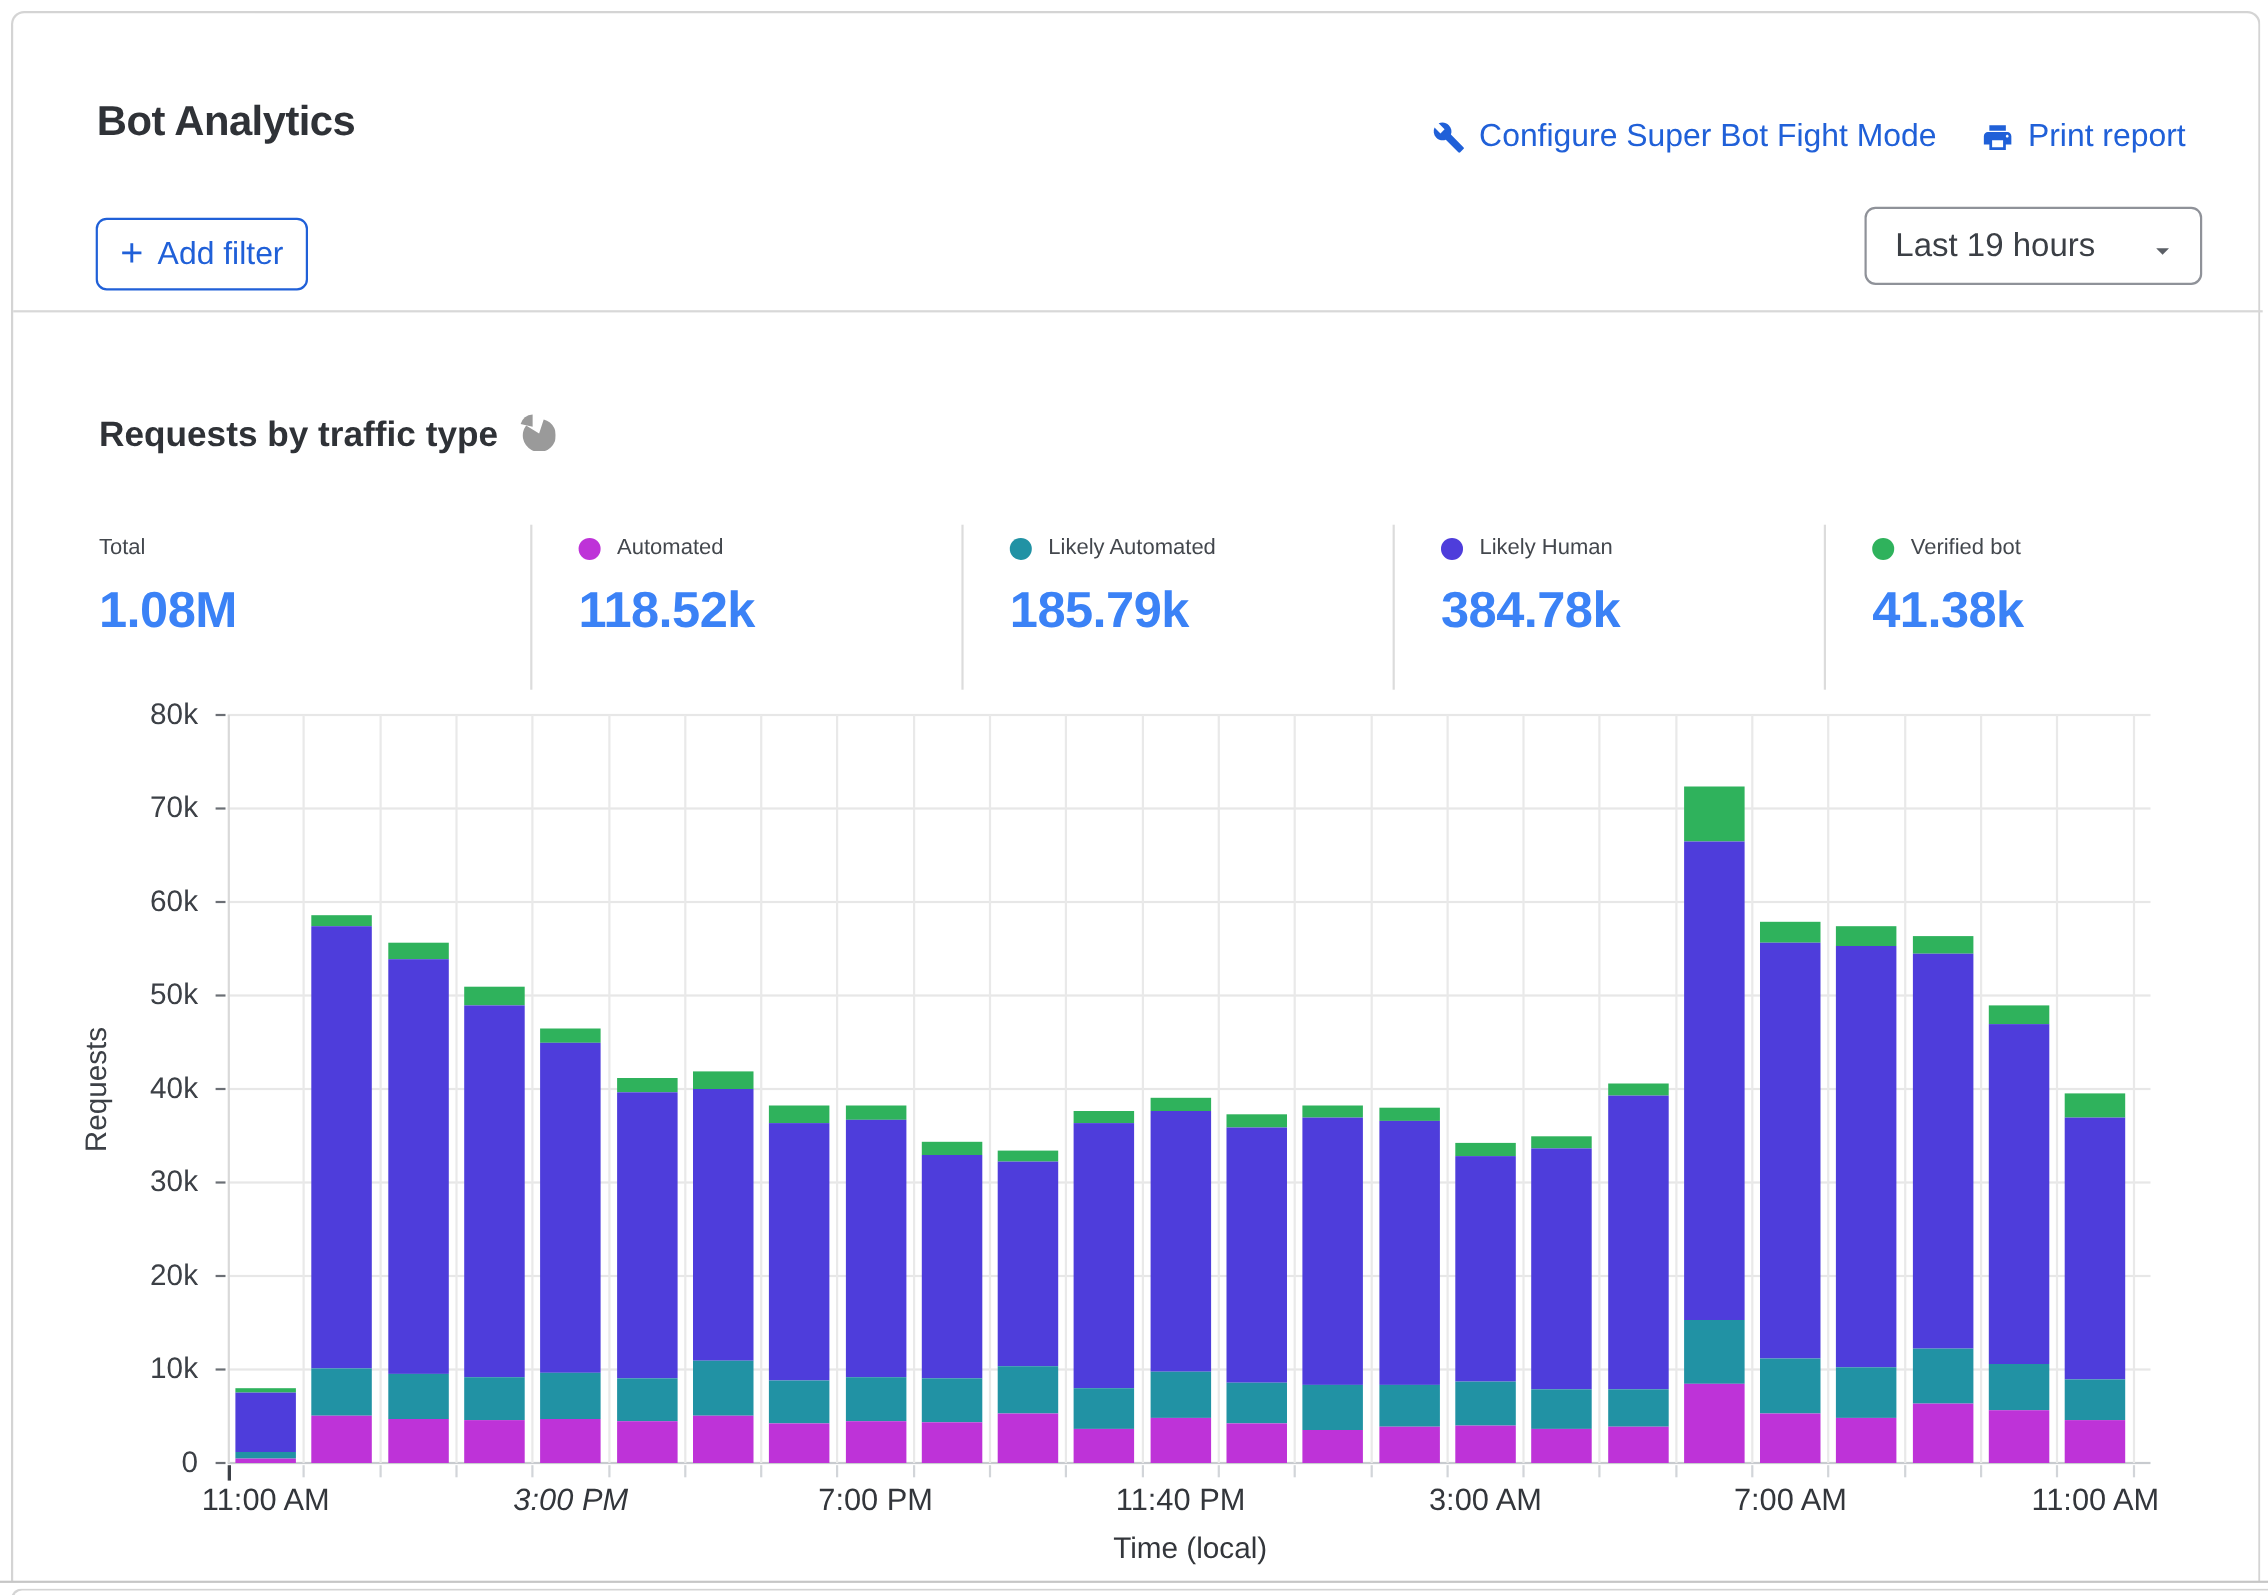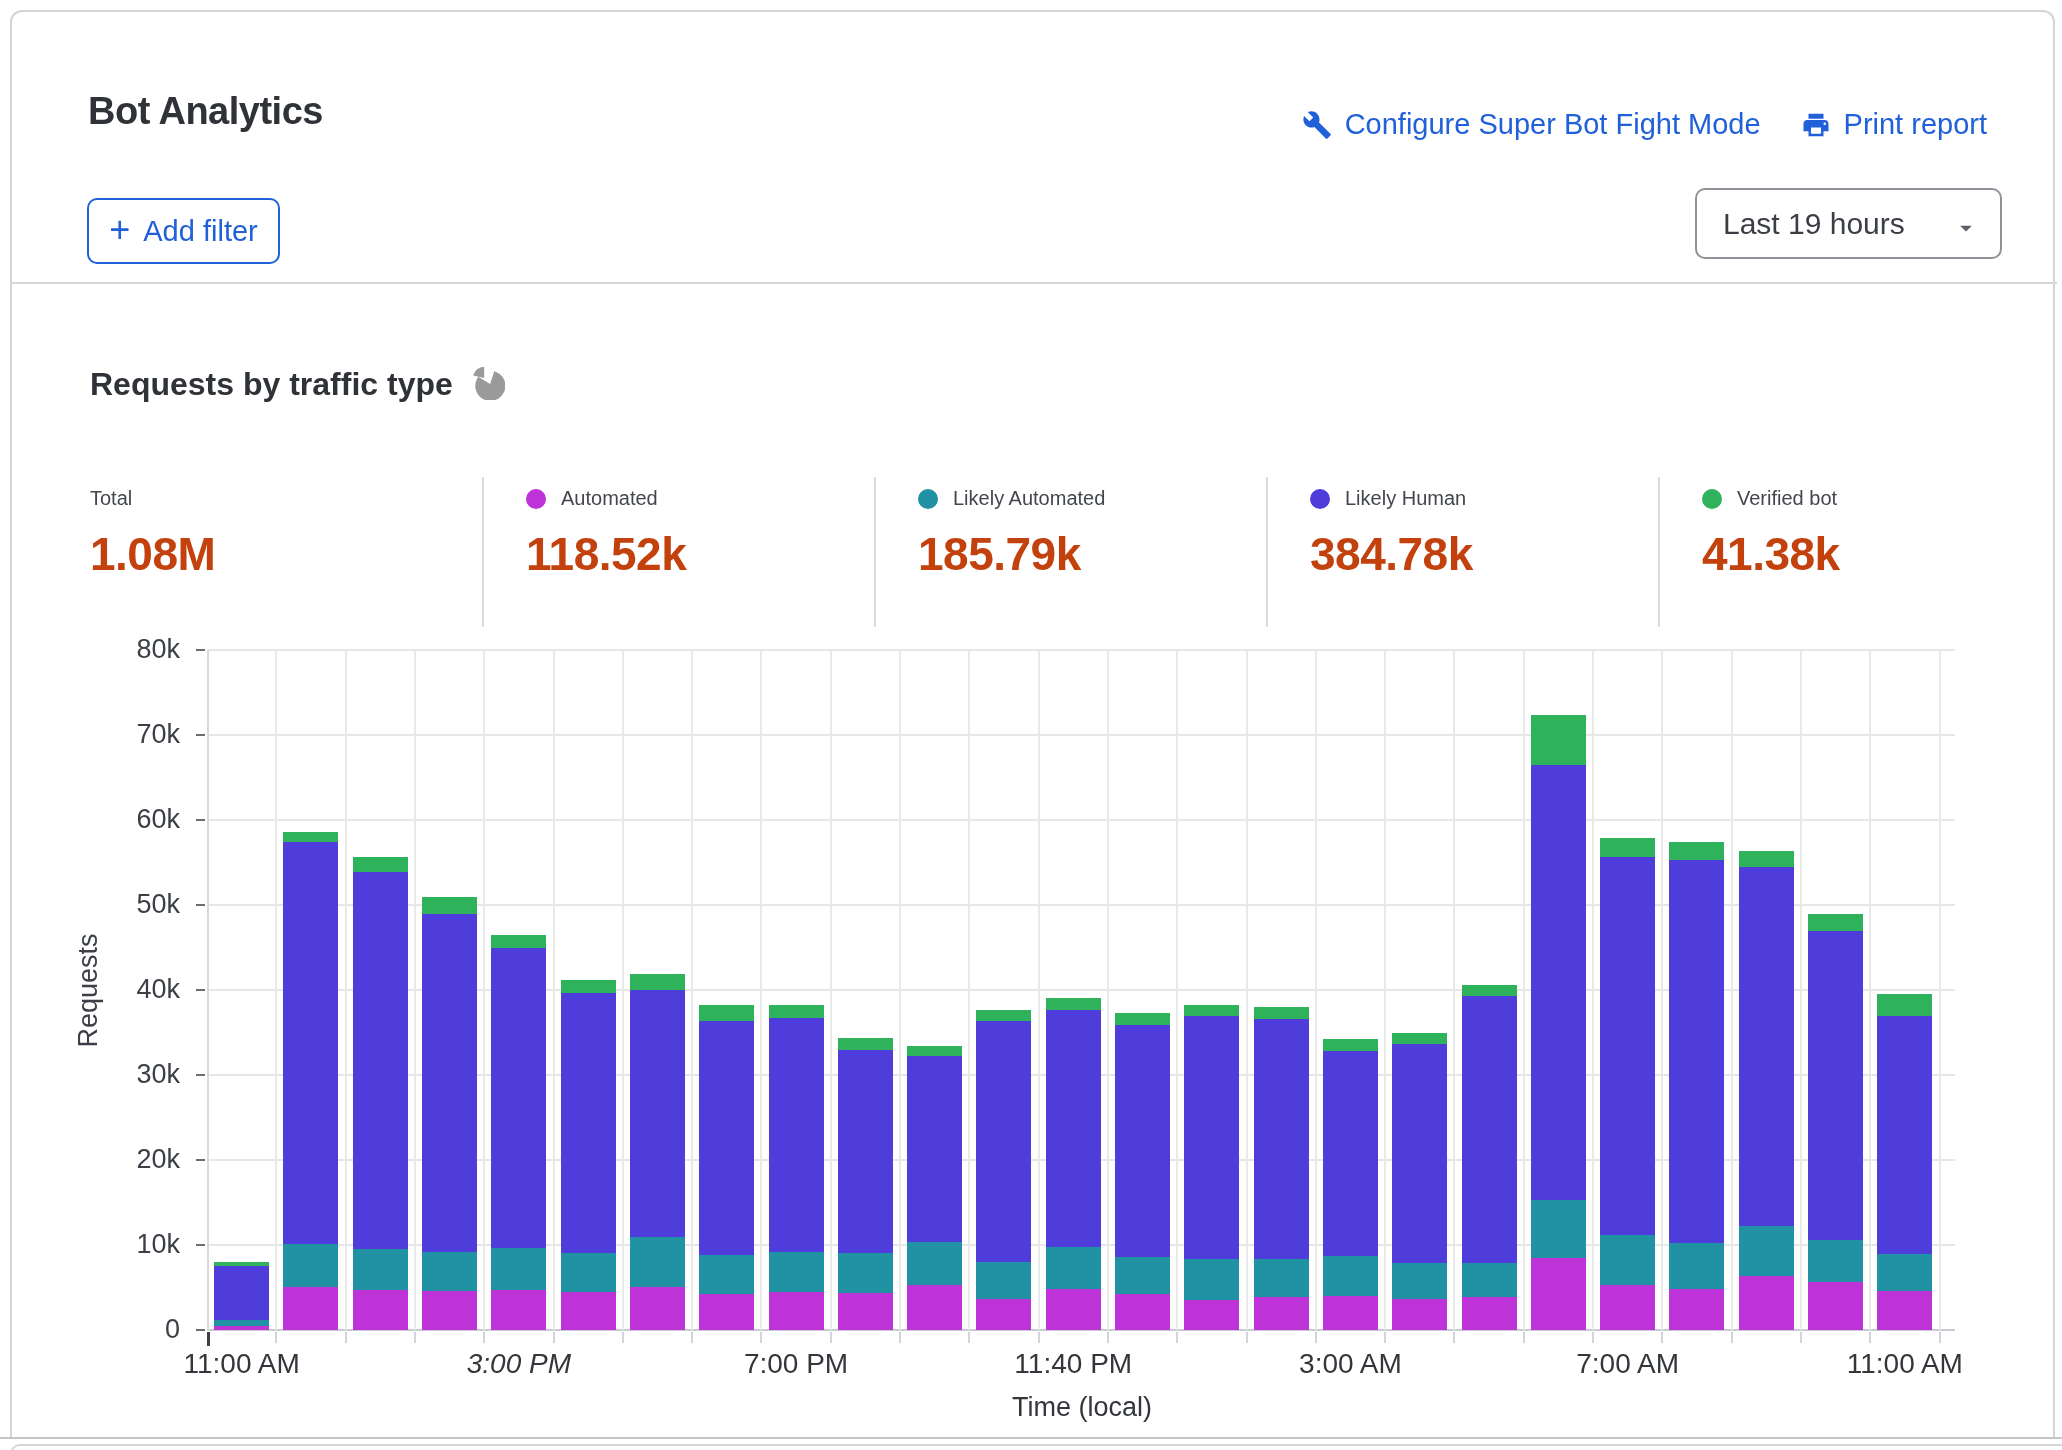--- a/index.html
+++ b/index.html
@@ -23,30 +23,30 @@
          border-radius:10px; background:#fff; display:flex; align-items:center; justify-content:center;
          gap:13px; color:#2060d8; font-size:29px; cursor:pointer; }
   #add-filter-btn .plus { font-size:36px; font-weight:400; line-height:1; margin-top:-3px; }
   #time-range { left:1683px; top:176px; width:307px; height:71px; border:2px solid #8f9299;
          border-radius:10px; background:#fff; display:flex; align-items:center; cursor:pointer; }
   #time-range .val { margin-left:26px; font-size:30px; color:#3b3f45; }
   #time-range svg { position:absolute; right:20px; top:24px; }
   #header-divider { left:0px; top:270px; width:2045px; height:2px; background:#d8d8d8; }
 
   
-  #section-title-row { left:78px; top:352px; display:flex; align-items:center; gap:16px; }
+  #section-title-row { left:78px; top:362px; display:flex; align-items:center; gap:16px; }
   #section-title { font-size:32px; font-weight:700; color:#2f3237; }
 
   
   #stats-row { left:78px; top:465px; width:1962px; height:150px; display:flex; }
   .stat-col { width:392px; padding-left:0px; }
   .stat-col + .stat-col { border-left:2px solid #dcdcdc; padding-left:42px; }
   .stat-label { display:flex; align-items:center; gap:15px; font-size:20px; color:#43474d; margin-top:10px; }
   .dot { width:20px; height:20px; border-radius:50%; flex:0 0 auto; }
-  .stat-value { margin-top:17px; font-size:46px; font-weight:700; color:#c2410c; letter-spacing:-0.5px; }
+  .stat-value { margin-top:17px; font-size:46px; font-weight:700; color:#3b82f6; letter-spacing:-0.5px; }
 
   
   #chart { left:0; top:0; width:2062px; height:1450px; }
   .hgrid { position:absolute; height:2px; background:#e7e7e7; }
   .hgrid.zero { background:#c8cbcf; }
   .vgrid { position:absolute; width:2px; background:#e9e9e9; }
   .yaxis-line { position:absolute; width:2px; background:#d9d9d9; }
   .ytick { position:absolute; width:9px; height:2px; background:#6b6f75; }
   .ytick-label { position:absolute; width:80px; text-align:right; font-size:27px; color:#3c4046; }
   .xtick { position:absolute; width:2px; height:11px; background:#d2d5d9; }

